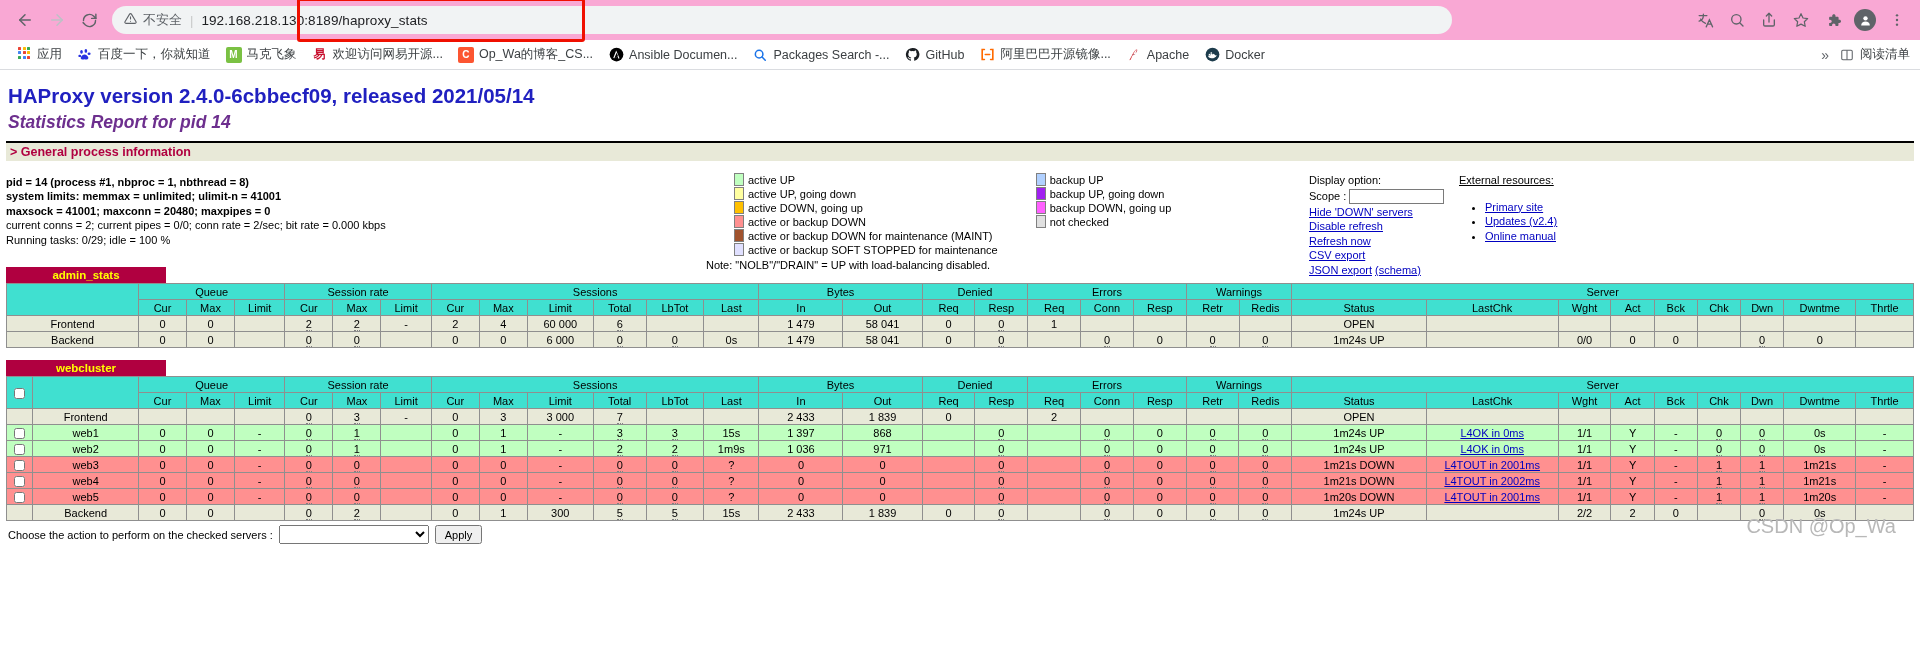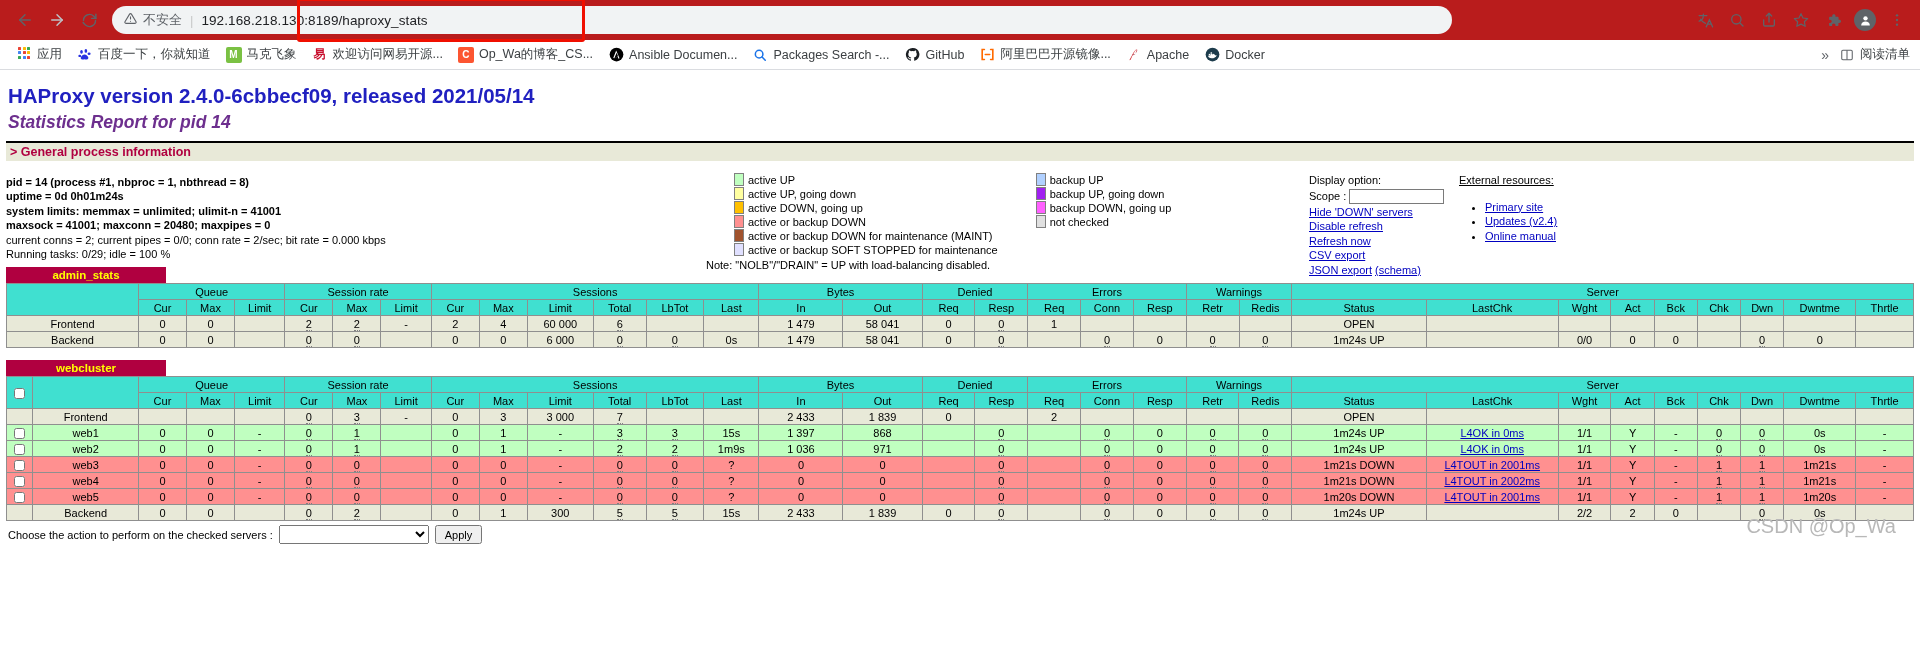--- a/index.html
+++ b/index.html
@@ -9,21 +9,21 @@
     font-family:"Liberation Sans", sans-serif;
     background:#ffffff;
     overflow:hidden;
     position:relative;
   }
 
   
   #browser-chrome { width:1920px; background:#ffffff; }
   #toolbar-row {
     height:40px; display:flex; align-items:center;
-    padding:0 10px; gap:2px; background:#b91c1c;
+    padding:0 10px; gap:2px; background:#f9a8d4;
   }
   .nav-btn {
     width:30px; height:30px; border-radius:50%;
     display:flex; align-items:center; justify-content:center;
     color:#5f6368; font-size:17px; flex:0 0 auto; cursor:pointer;
     user-select:none;
   }
   .nav-btn.disabled { color:#bdc1c6; }
   #omnibox-wrap { flex:1 1 auto; display:flex; align-items:center; position:relative; margin-left:6px; }
   #omnibox {
@@ -385,21 +385,20 @@
 
   <h1 id="hap-title">HAProxy version 2.4.0-6cbbecf09, released 2021/05/14</h1>
   <h2 id="hap-subtitle">Statistics Report for pid 14</h2>
 
   <div id="section-bar">&gt; General process information</div>
 
   <div id="info-zone">
 
     <div id="proc-info">
       <div><b>pid = 14 (process #1, nbproc = 1, nbthread = 8)</b></div>
-      <div><b>uptime = 0d 0h01m24s</b></div>
       <div><b>system limits: memmax = unlimited; ulimit-n = 41001</b></div>
       <div><b>maxsock = 41001; maxconn = 20480; maxpipes = 0</b></div>
       <div><span>current conns = 2; current pipes = 0/0; conn rate = 2/sec; bit rate = 0.000 kbps</span></div>
       <div><span>Running tasks: 0/29; idle = 100 %</span></div>
     </div>
 
     <div id="legend">
       <div class="leg-grid">
         <div class="leg-col">
           <div class="leg-row">

